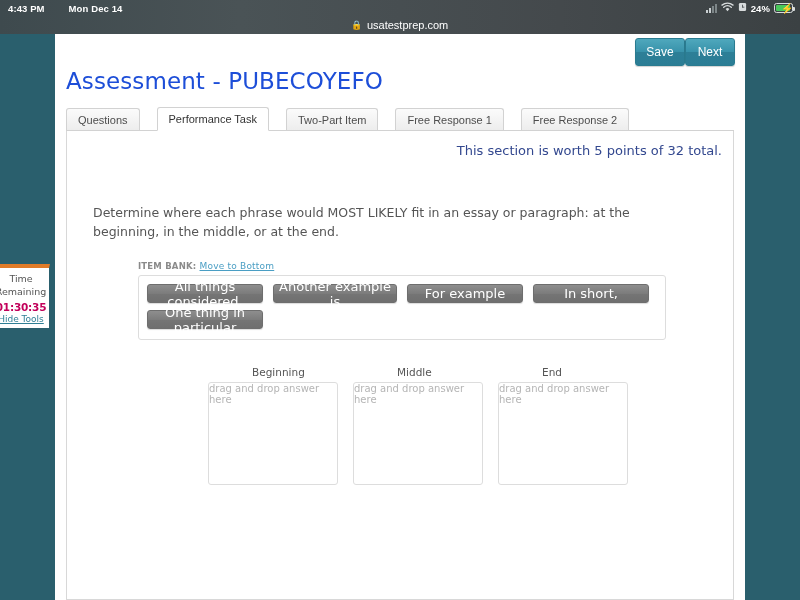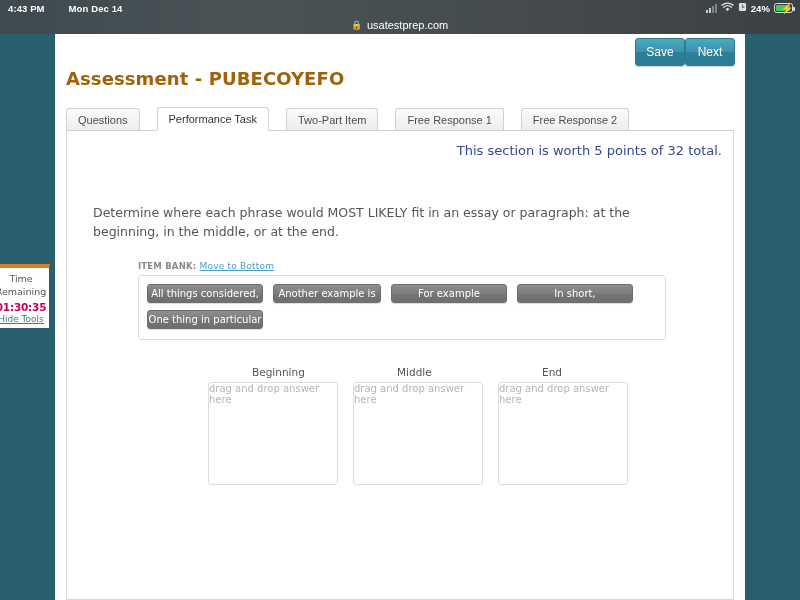--- a/index.html
+++ b/index.html
@@ -150,24 +150,24 @@
     justify-content: center;
     cursor: pointer;
     box-shadow: 0 1px 1px rgba(0,0,0,0.18);
   }
 
   
   #assessment-title {
     position: absolute;
     left: 11px;
     top: 34px;
-    font-size: 18px;
-    color: #a16207;
-    font-family: "DejaVu Sans", sans-serif;
-    font-weight: bold;
+    font-size: 23px;
+    color: #1d4ed8;
+    font-family: "DejaVu Sans", sans-serif;
+    font-weight: normal;
     letter-spacing: 0.1px;
   }
 
   
   #tab-bar {
     position: absolute;
     left: 11px;
     top: 74px;
     width: 668px;
     height: 23px;
@@ -271,32 +271,32 @@
     display: flex;
     gap: 10px;
   }
   #item-bank-row-2 { margin-top: 7px; }
   .item-chip {
     height: 19px;
     border: 1px solid #6e6e6e;
     border-radius: 3px;
     background: linear-gradient(to bottom, #8e8e8e 0%, #7c7c7c 50%, #757575 51%, #6f6f6f 100%);
     color: #ffffff;
-    font-size: 10px;
+    font-size: 13px;
     display: flex;
     align-items: center;
     justify-content: center;
     cursor: move;
     box-sizing: border-box;
     font-family: "DejaVu Sans", sans-serif;
     text-align: center;
     box-shadow: 0 1px 1px rgba(0,0,0,0.14);
   }
   .chip-w-0 { width: 116px; }
-  .chip-w-1 { width: 108px; }
+  .chip-w-1 { width: 124px; }
   .chip-w-2 { width: 116px; }
   .chip-w-3 { width: 116px; }
   .chip-w-4 { width: 116px; }
 
   
   #dropzones {
     position: absolute;
     left: 141px;
     top: 235px;
     display: flex;

